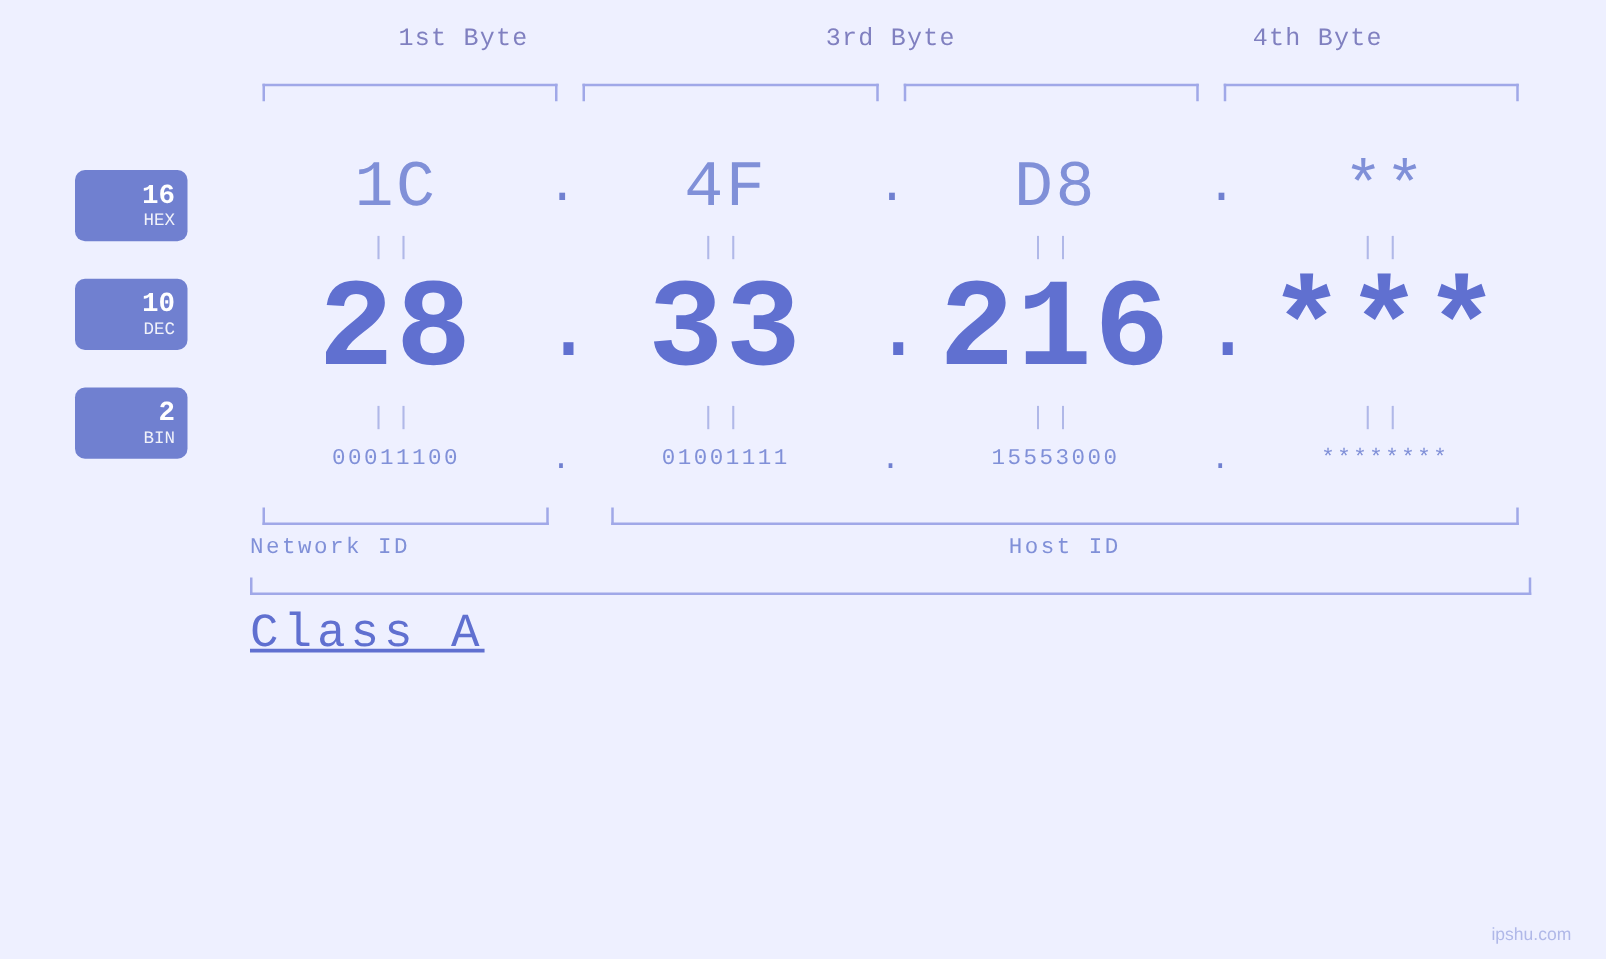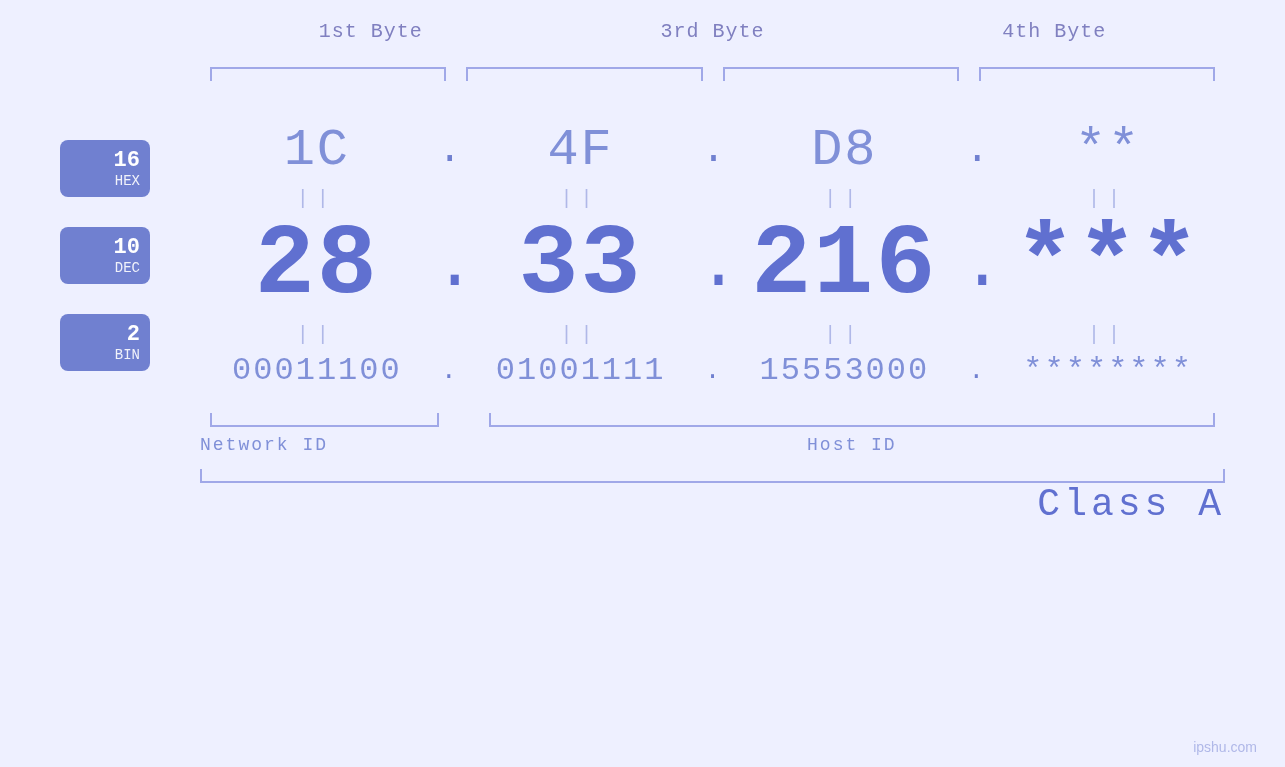--- a/index.html
+++ b/index.html
@@ -160,21 +160,21 @@
     }
 
     
     .dot-dec {
       font-size: 70px;
       color: #6070d0;
     }
 
     
     .bin-value {
-      font-size: 32px;
+      font-size: 18px;
       color: #8090d8;
       letter-spacing: 2px;
     }
 
     
     .bottom-section {
       width: 100%;
       padding-left: 140px;
       margin-top: 8px;
     }
@@ -197,24 +197,26 @@
       margin-top: 14px;
       border-bottom: 2px solid #a0a8e8;
       border-left: 2px solid #a0a8e8;
       border-right: 2px solid #a0a8e8;
       height: 14px;
     }
 
     
     .class-label {
       width: 100%;
-      text-align: right;
+      text-align: left;
       color: #6070d0;
       font-size: 38px;
       letter-spacing: 4px;
+      margin-top: 10px;
+      text-decoration: underline;
     }
 
     
     .attribution {
       position: absolute;
       bottom: 12px;
       right: 28px;
       color: #b0b8e8;
       font-size: 14px;
       font-family: Arial, sans-serif;

